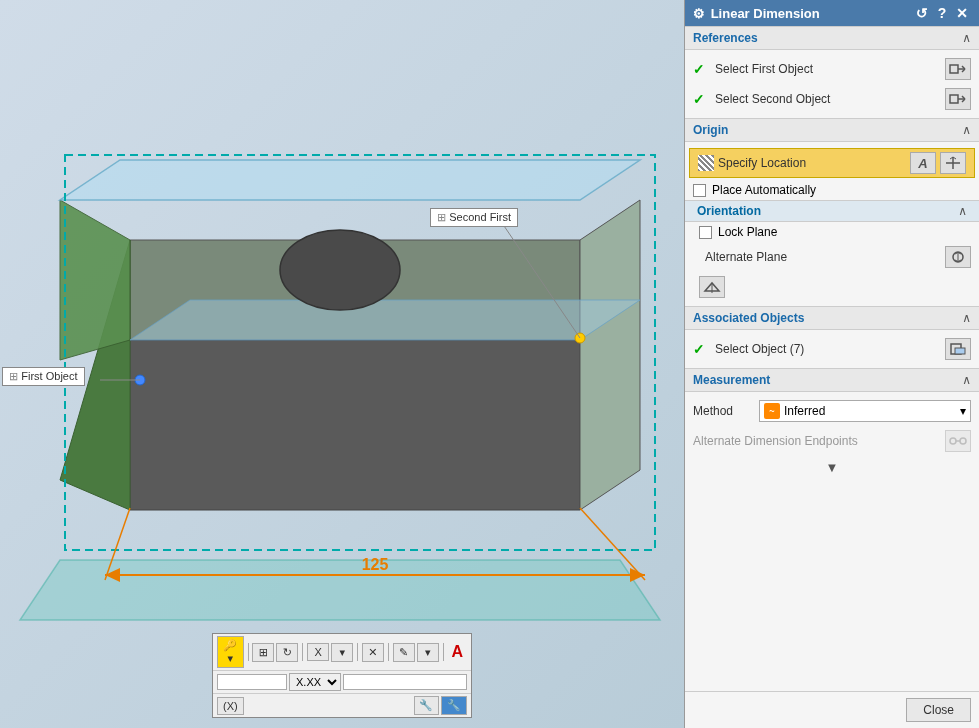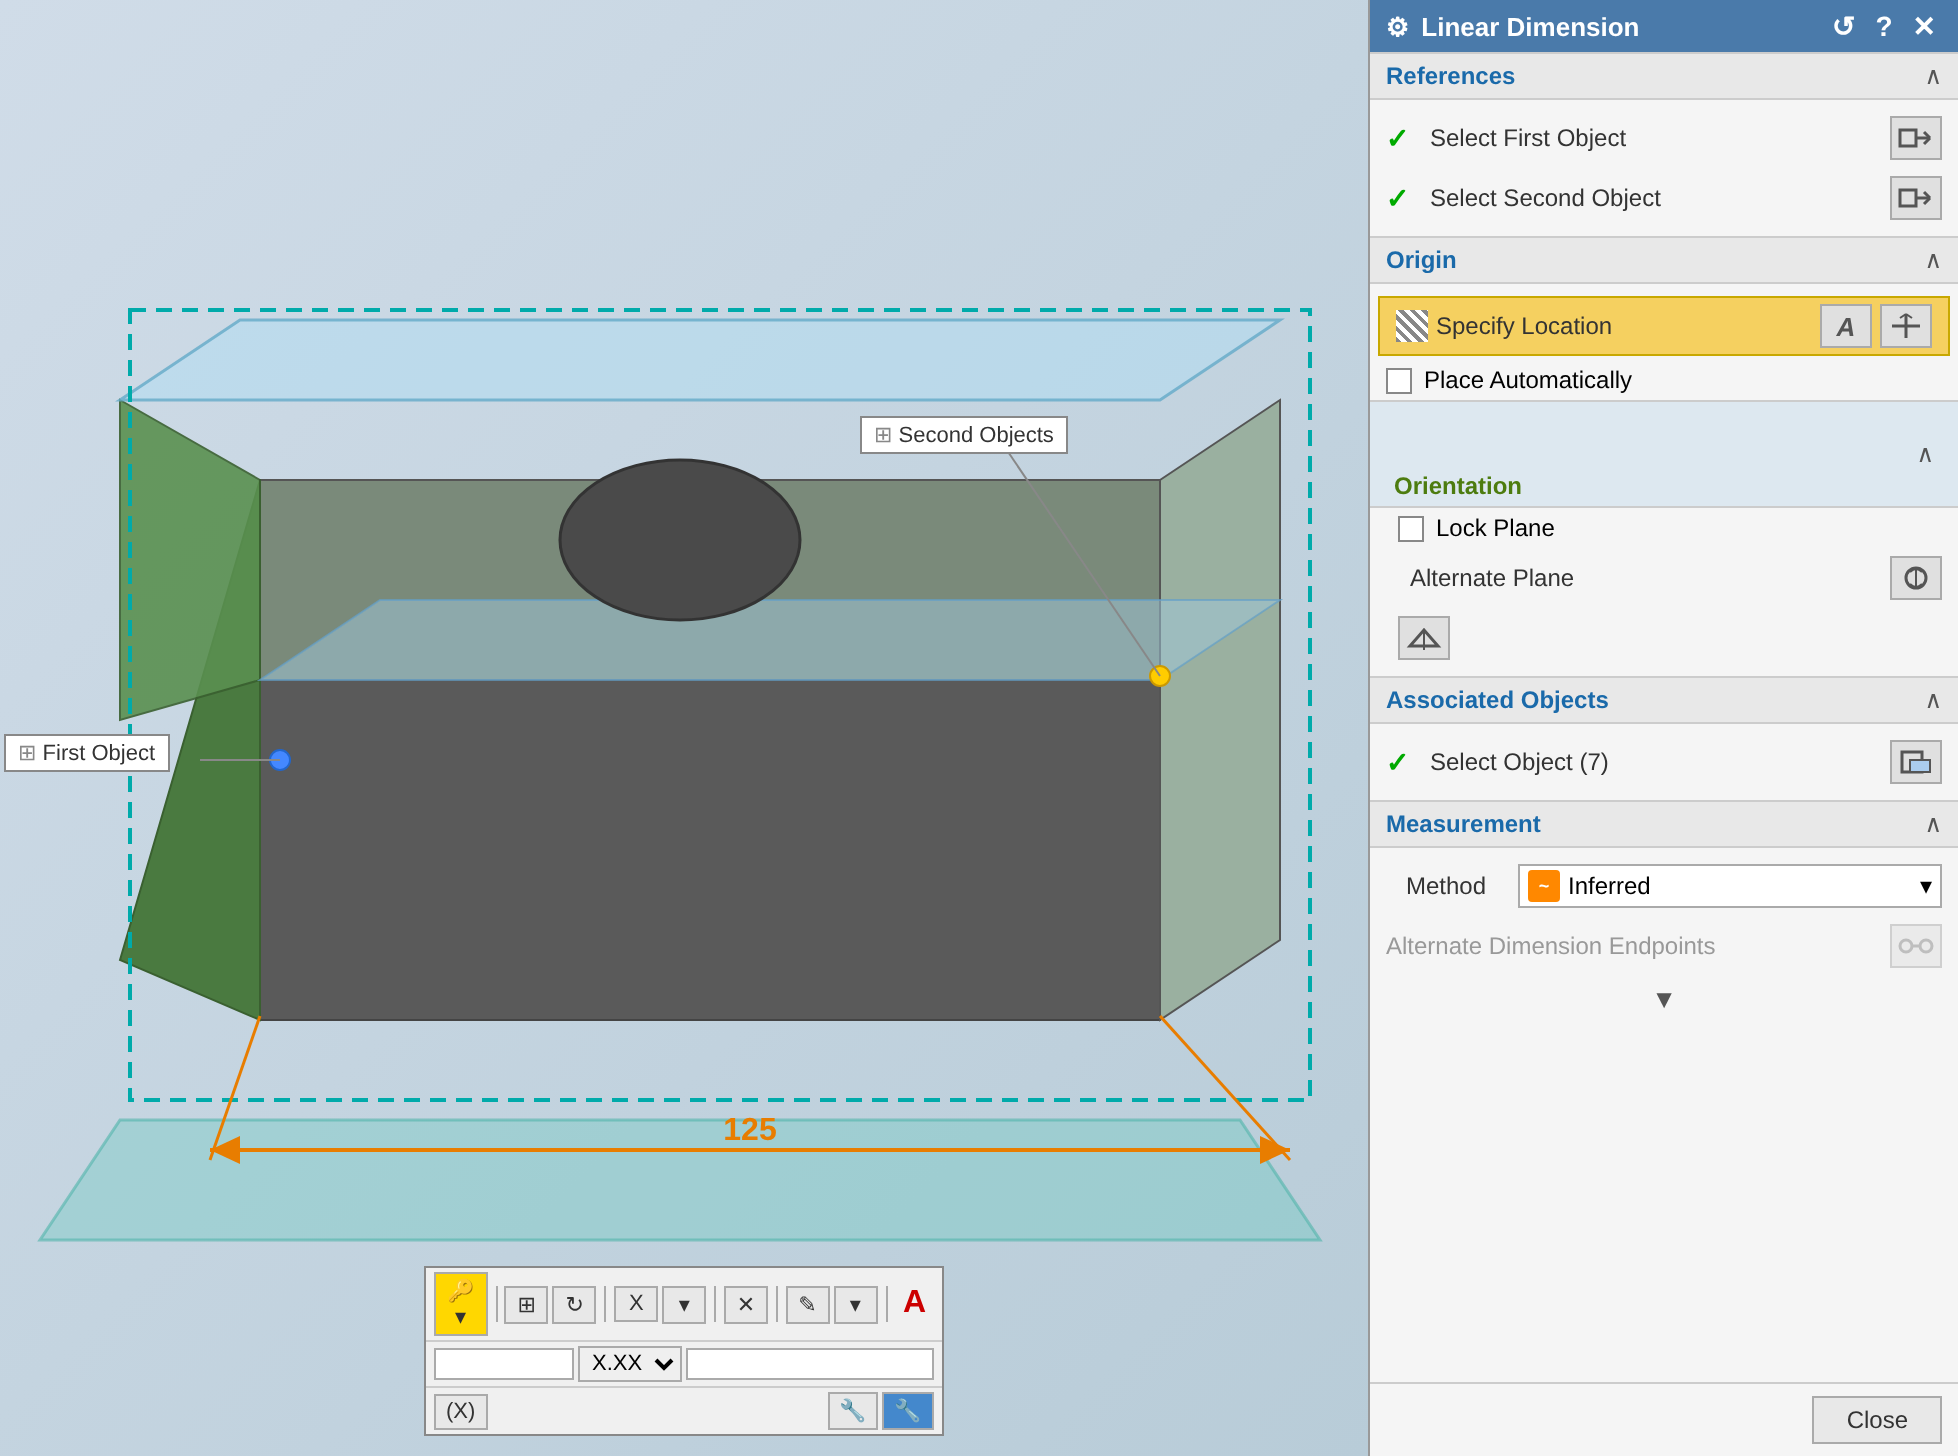--- a/index.html
+++ b/index.html
@@ -234,33 +234,31 @@
     .sub-section-header {
       background: #dde8f0;
       padding: 3px 12px;
       display: flex;
       align-items: center;
       justify-content: space-between;
       border-top: 1px solid #ccc;
       border-bottom: 1px solid #ccc;
     }
     .sub-section-label {
-      color: #4d7c0f;
+      color: #0369a1;
       font-size: 12px;
       font-weight: 600;
-      margin-top: 32px;
     }
 
     
     .method-row {
       display: flex;
       align-items: center;
       padding: 4px 8px;
       gap: 6px;
-      text-align: center;
     }
     .method-label {
       width: 60px;
       color: #333;
       font-size: 12px;
     }
     .method-select {
       flex: 1;
       border: 1px solid #aaa;
       background: white;
@@ -375,21 +373,21 @@
 
     <line x1="100" y1="380" x2="140" y2="380" stroke="#888" stroke-width="1"></line>
 
     <circle cx="580" cy="338" r="5" fill="#ffcc00" stroke="#cc9900" stroke-width="1"></circle>
 
     <line x1="500" y1="220" x2="580" y2="338" stroke="#888" stroke-width="1"></line>
   </svg>
 
   <div class="vp-label" style="left: 2px; top: 367px;">First Object</div>
 
-  <div class="vp-label" style="left: 430px; top: 208px;">Second Objects</div>
+  <div class="vp-label" style="left: 430px; top: 208px;">Second First</div>
 
   <div class="bottom-toolbar">
 
     <div class="toolbar-row">
       <button class="tb-btn active">🔑▾</button>
       <div class="tb-separator"></div>
       <button class="tb-btn">⊞</button>
       <button class="tb-btn">↻</button>
       <div class="tb-separator"></div>
       <button class="tb-btn">X</button>

